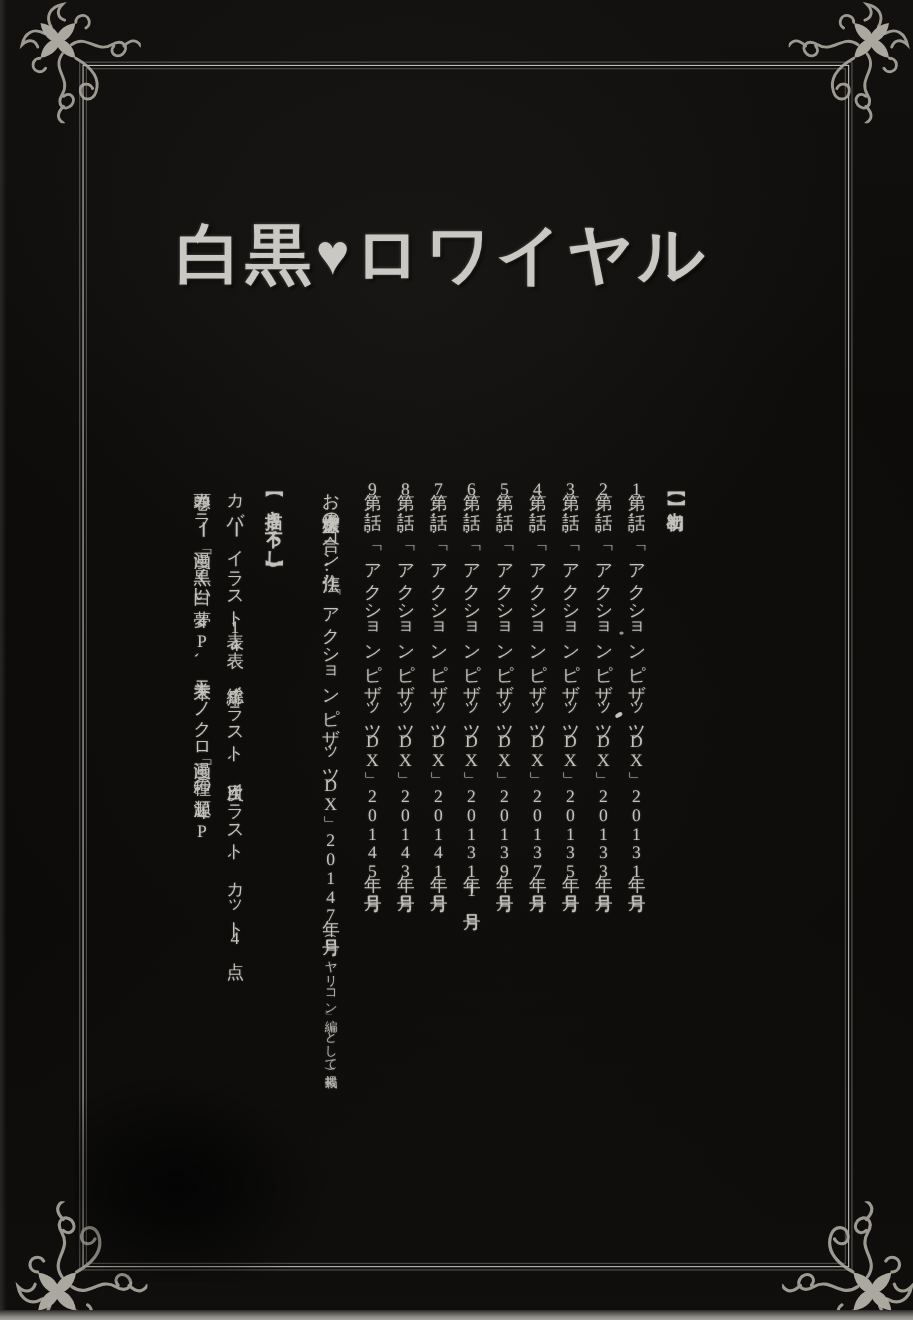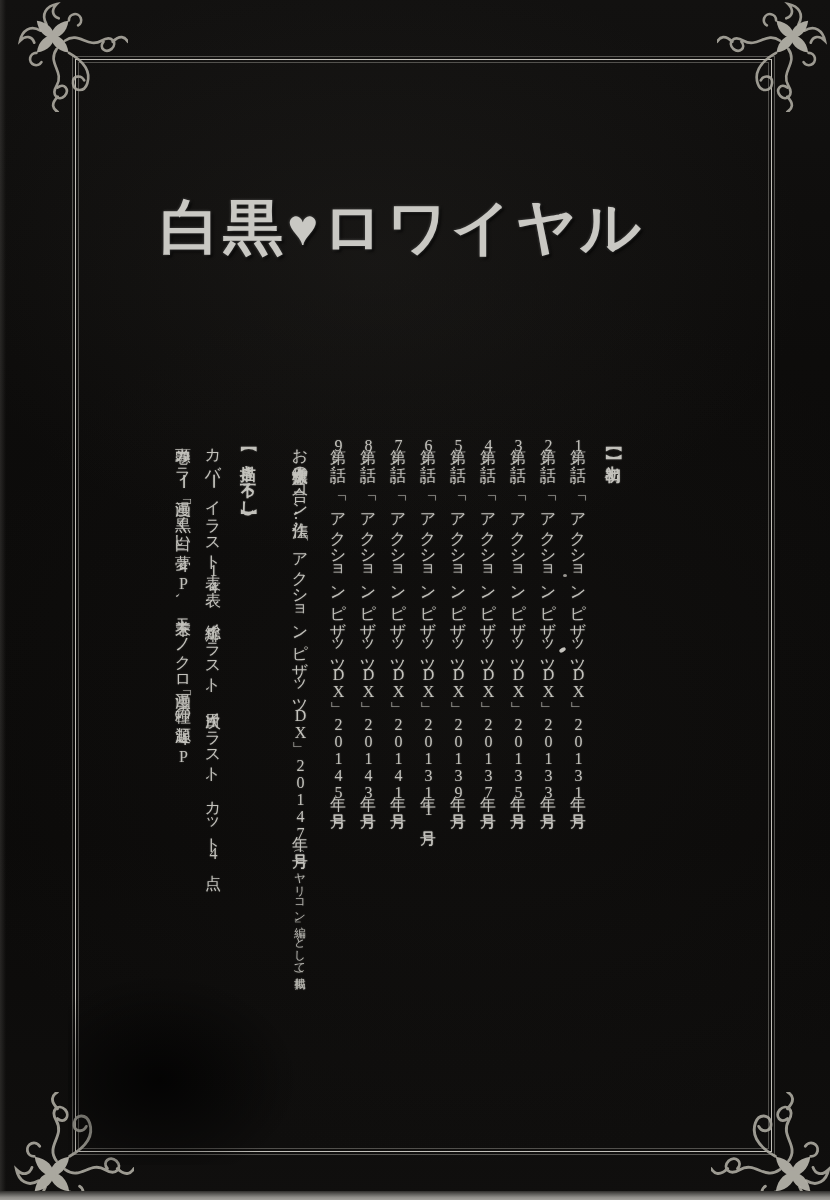--- a/index.html
+++ b/index.html
@@ -21,21 +21,21 @@
   
   .orn{position:absolute;width:112px;height:112px;}
   .orn svg{width:100%;height:100%;}
   .orn-stroke{stroke:#a9a69d;fill:none;stroke-width:2.6;stroke-linecap:round;opacity:.92;}
   .orn-fill{fill:#b4b1a8;stroke:none;opacity:.95;}
   .orn.tl{left:16px;top:0px;}
   .orn.tr{left:717px;top:0px;transform:scaleX(-1);}
   .orn.bl{left:12px;top:1092px;transform:scaleY(-1);width:122px;height:122px;}
   .orn.br{left:711px;top:1092px;transform:scale(-1,-1);width:122px;height:122px;}
   
-  .title-wrap{position:absolute;left:160px;top:198px;width:480px;text-align:center;font-family:Liberation Mono, monospace;}
+  .title-wrap{position:absolute;left:160px;top:198px;width:480px;text-align:center;}
   .logo{font-weight:bold;font-size:60px;line-height:1.15;letter-spacing:3px;color:#c9c8c3;
     text-shadow:0 0 3px rgba(255,255,255,0.28), 2px 2px 3px rgba(0,0,0,0.9);
     white-space:nowrap;}
   .logo .heart{font-size:52px;margin:0 1px;position:relative;top:-3px;}
   .romaji{margin-top:-10px;padding-left:40px;font-style:italic;font-weight:bold;font-size:21px;
     letter-spacing:6px;color:#8f8d88;text-shadow:0 0 2px rgba(200,200,195,0.3);}
   
   .colophon{position:absolute;top:437px;right:202px;height:718px;
     writing-mode:vertical-rl;text-orientation:upright;
     font-size:16px;color:#c2c1bb;letter-spacing:0;

